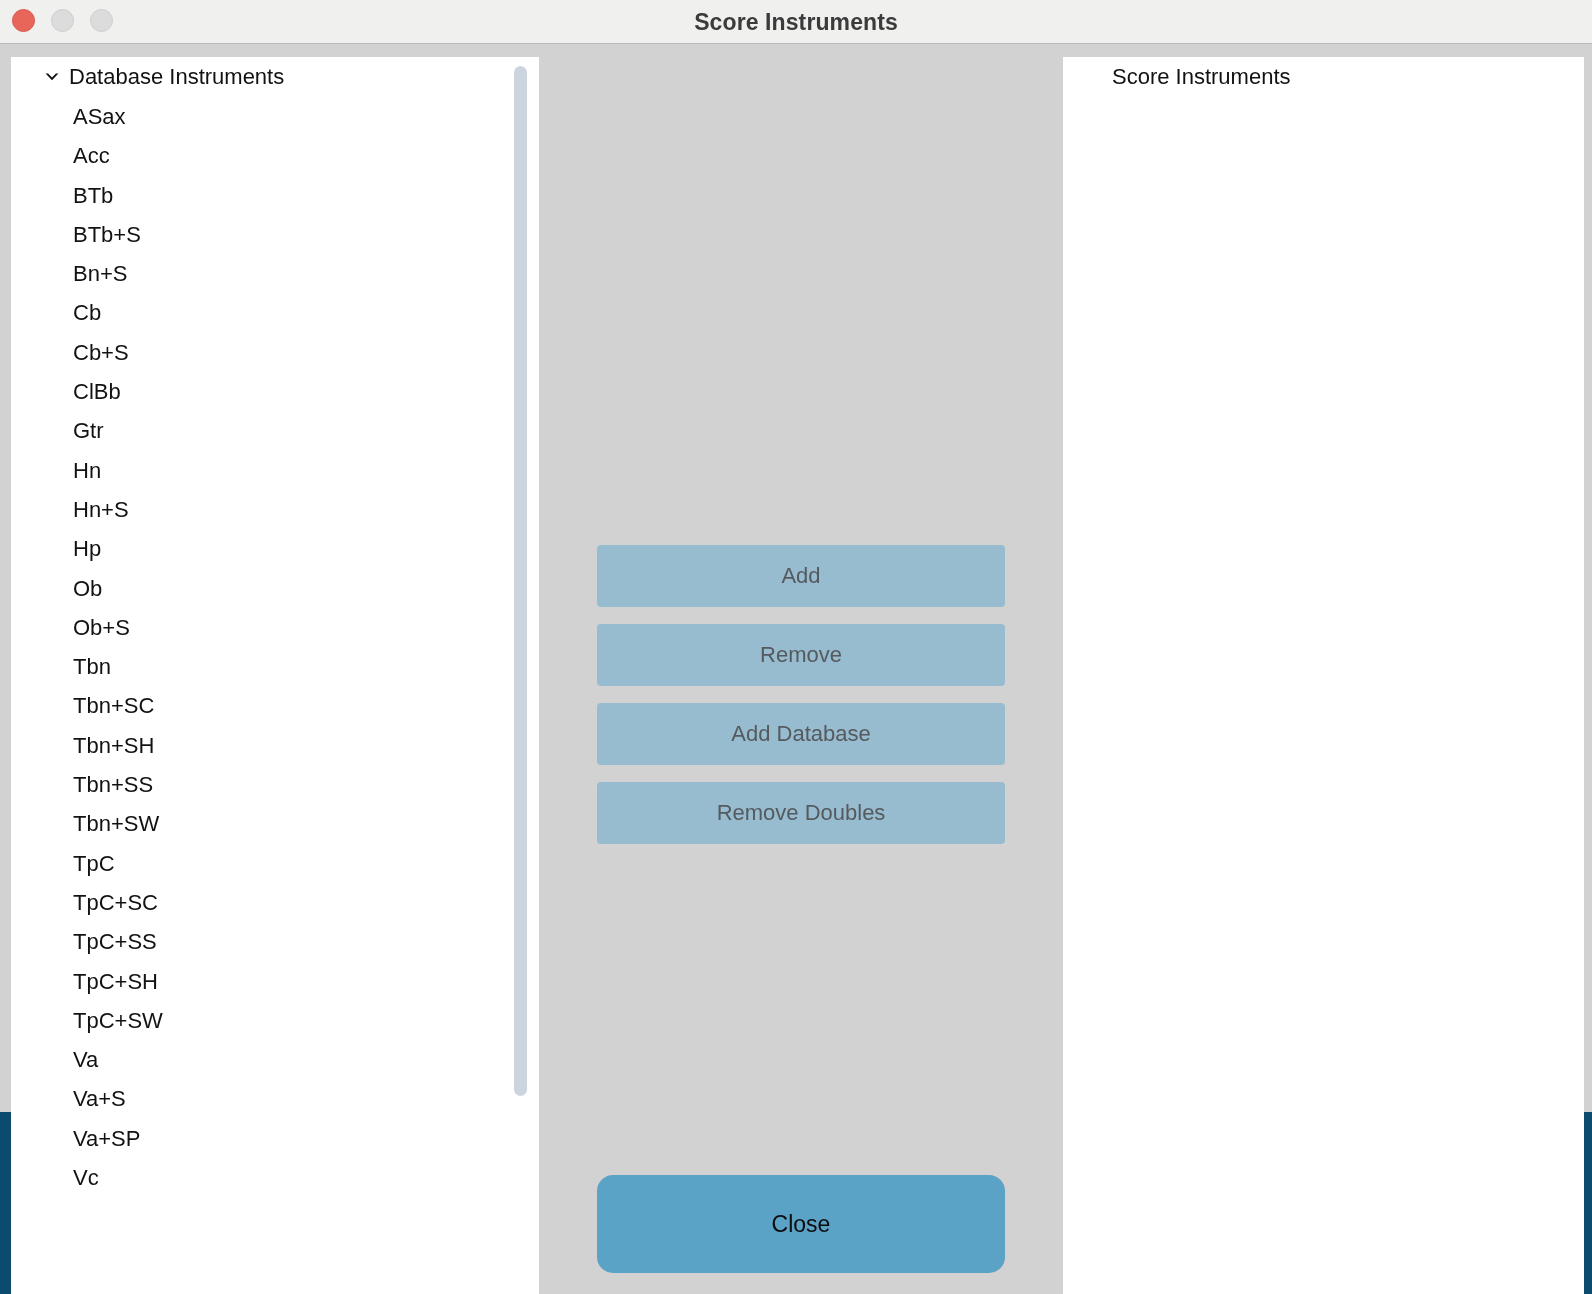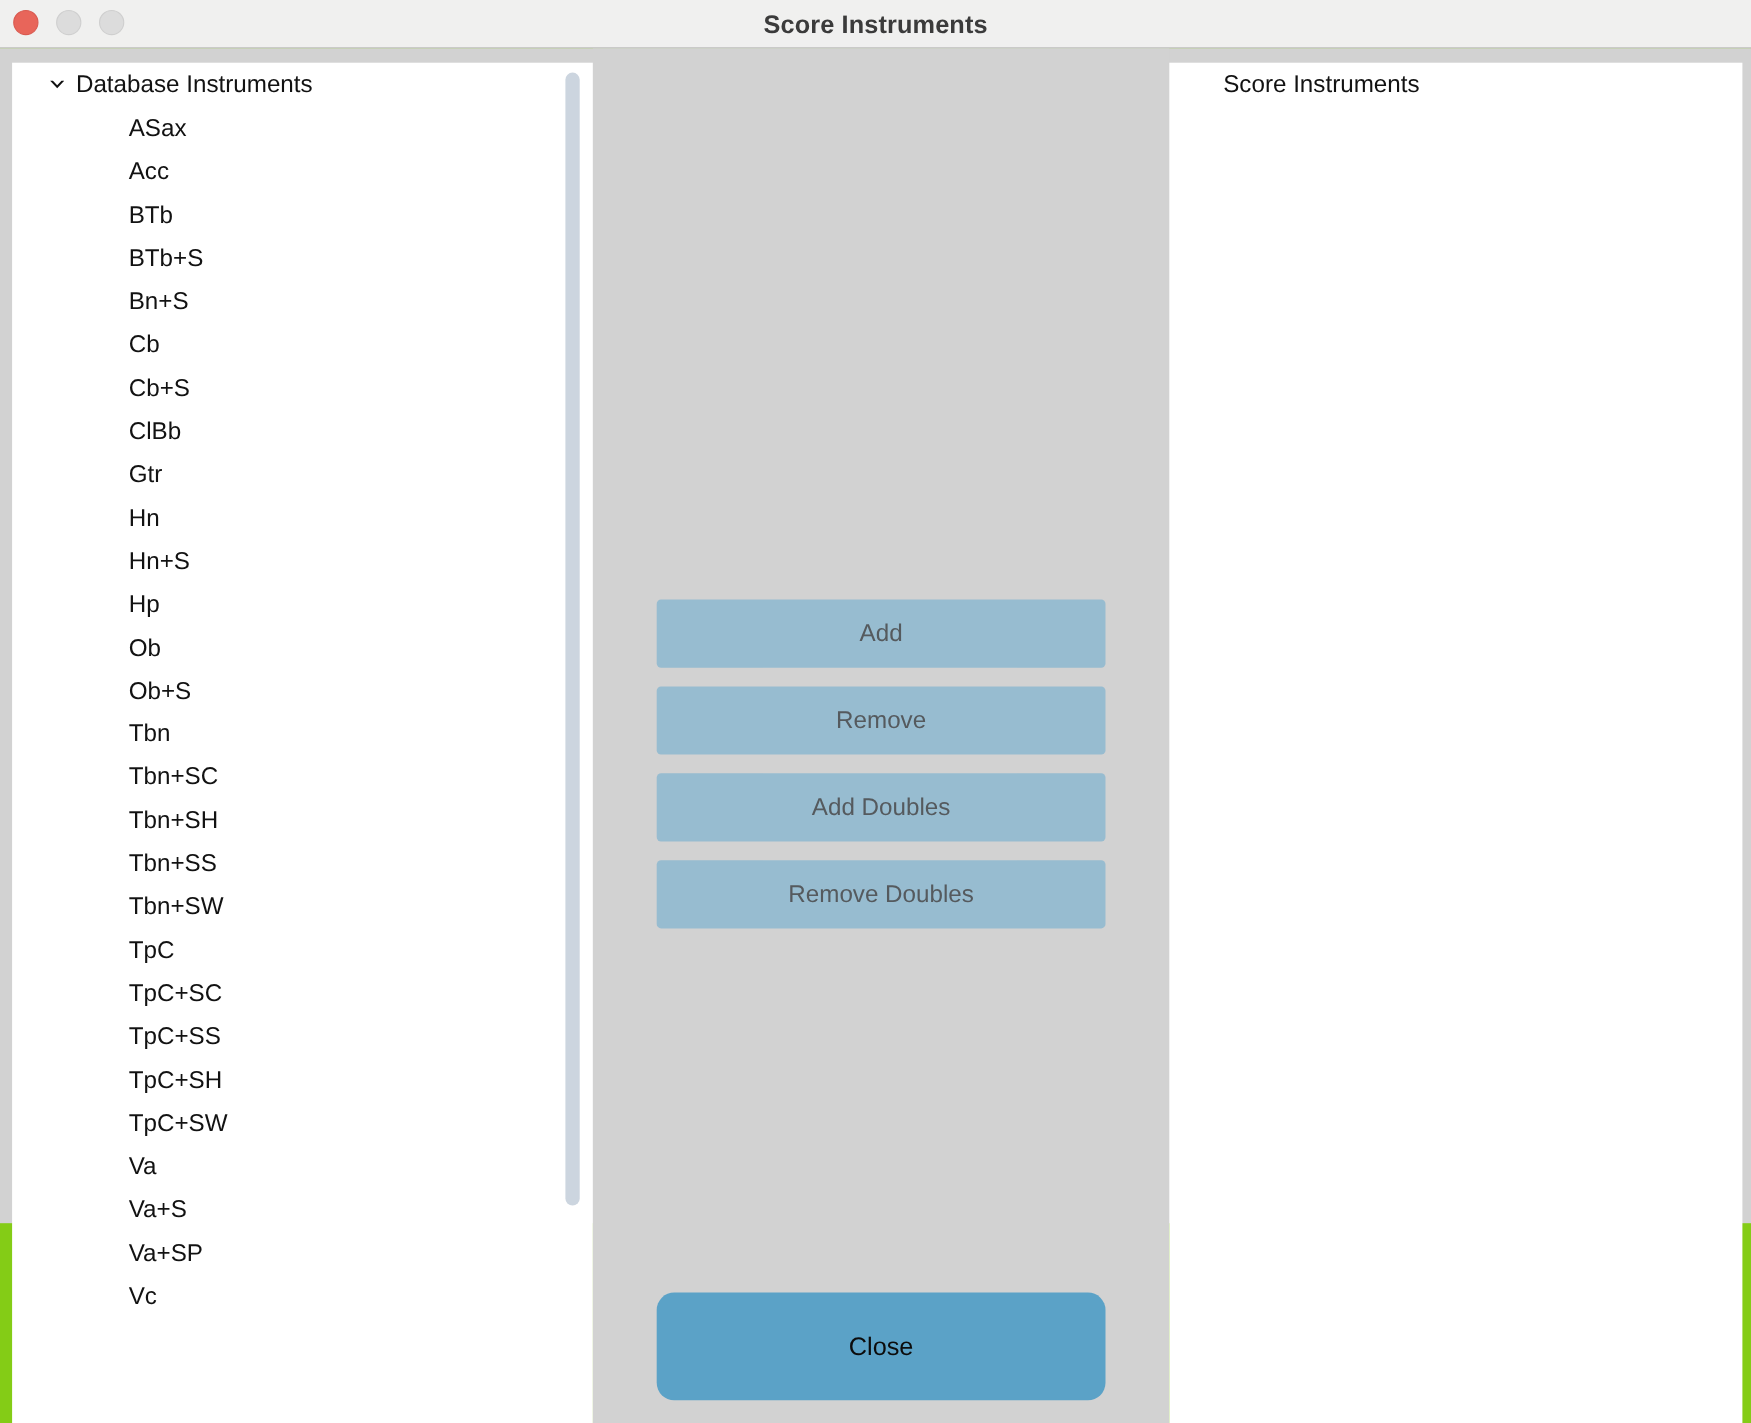--- a/index.html
+++ b/index.html
@@ -9,21 +9,21 @@
   }
   body {
     font-family: "Liberation Sans", sans-serif;
     -webkit-font-smoothing: antialiased;
   }
   #window {
     position: relative;
     width: 1592px;
     height: 1294px;
     overflow: hidden;
-    background: #84cc16;
+    background: #0c4a6e;
   }
   
   #titlebar {
     position: absolute;
     left: 0; top: 0;
     width: 1592px;
     height: 44px;
     background: #f0f0ef;
     border-bottom: 1px solid #b9b9b9;
     box-sizing: border-box;
@@ -91,24 +91,25 @@
     height: 22px;
     margin-right: 6px;
     display: inline-flex;
     align-items: center;
     justify-content: center;
     flex: 0 0 auto;
   }
   .tree-item {
     height: 39.3px;
     line-height: 39.3px;
-    padding-left: 106px;
+    padding-left: 44px;
     font-size: 22px;
     color: #121212;
     white-space: nowrap;
+    margin-left: 18px;
   }
   
   #db-scrollbar-track {
     position: absolute;
     right: 6px; top: 0;
     width: 14px;
     height: 1237px;
   }
   #db-scrollbar-thumb {
     position: absolute;
@@ -236,21 +237,21 @@
           <div class="tree-item">Vc</div>
         </div>
       <div id="db-scrollbar-track">
         <div id="db-scrollbar-thumb"></div>
       </div>
     </div>
 
     <div id="middle-panel">
       <button class="action-btn" id="btn-add">Add</button>
       <button class="action-btn" id="btn-remove">Remove</button>
-      <button class="action-btn" id="btn-add-doubles">Add Doubles</button>
+      <button class="action-btn" id="btn-add-doubles">Add Database</button>
       <button class="action-btn" id="btn-remove-doubles">Remove Doubles</button>
       <button id="btn-close">Close</button>
     </div>
 
     <div id="score-panel">
       <div class="score-root">
         <span>Score Instruments</span>
       </div>
       <div class="score-items"></div>
     </div>

